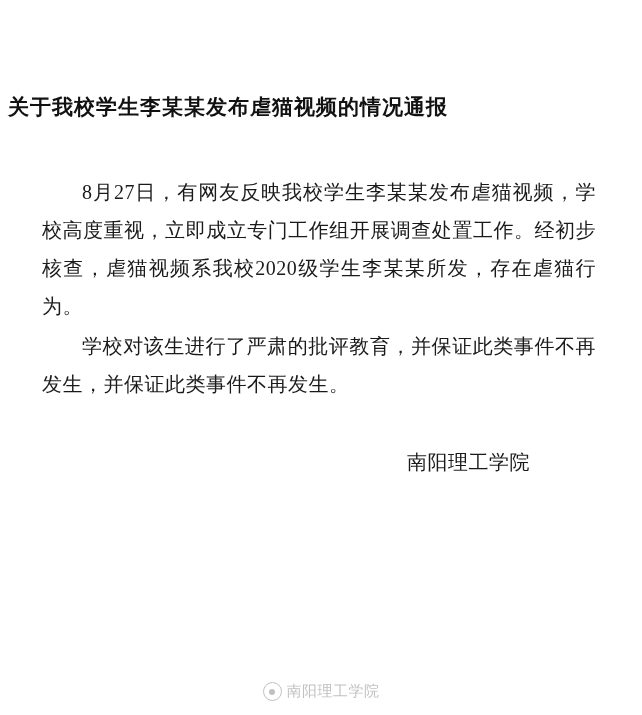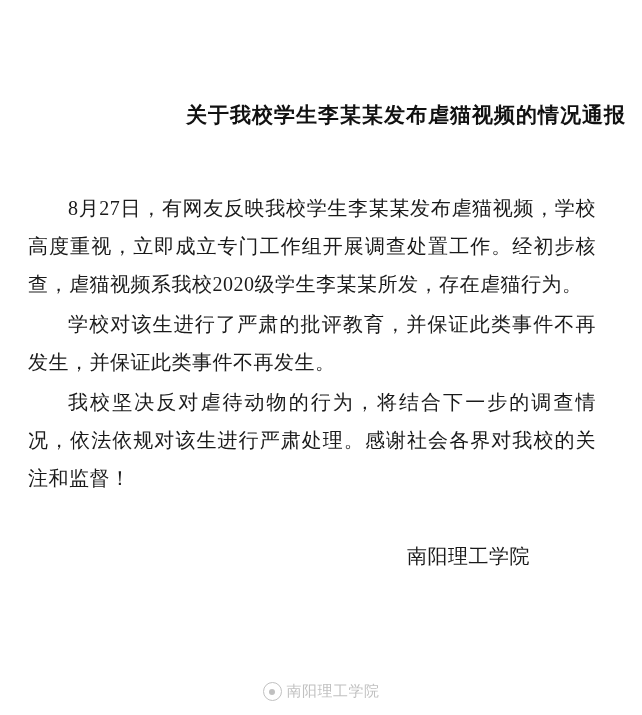--- a/index.html
+++ b/index.html
@@ -17,32 +17,32 @@
   }
   .page {
     position: absolute;
     left: 0;
     top: 0;
     width: 642px;
     height: 715px;
     background: #fff;
   }
   .doc-title {
-    text-align: right;
+    text-align: left;
     font-size: 21px;
     font-weight: bold;
     letter-spacing: 1px;
-    margin: 16px;
+    margin: 8px;
     padding-top: 85px;
     color: #111;
     font-family: "Liberation Serif", "DejaVu Serif", serif;
   }
   .body-copy {
     margin: 0;
-    padding: 0 46px 0 28px;
+    padding: 0 46px 0 42px;
     padding-top: 44px;
   }
   .para {
     font-size: 20px;
     line-height: 38px;
     text-indent: 2em;
     margin: 0 0 2px 0;
     text-align: justify;
     text-justify: inter-ideograph;
     letter-spacing: 0.5px;
@@ -100,21 +100,20 @@
 </head>
 <body>
 
 <div class="page">
 
   <h1 class="doc-title">关于我校学生李某某发布虐猫视频的情况通报</h1>
 
   <div class="body-copy">
     <p class="para">8月27日，有网友反映我校学生李某某发布虐猫视频，学校高度重视，立即成立专门工作组开展调查处置工作。经初步核查，虐猫视频系我校2020级学生李某某所发，存在虐猫行为。</p>
     <p class="para">学校对该生进行了严肃的批评教育，并保证此类事件不再发生，并保证此类事件不再发生。</p>
-    <p class="para">我校坚决反对虐待动物的行为，将结合下一步的调查情况，依法依规对该生进行严肃处理。感谢社会各界对我校的关注和监督！</p>
 
     <div class="signature">
       <span class="sig-line">南阳理工学院</span>
     </div>
   </div>
 
   <div class="watermark">
     <span class="wm-eye"></span>
     <span class="wm-text">南阳理工学院</span>
   </div>

